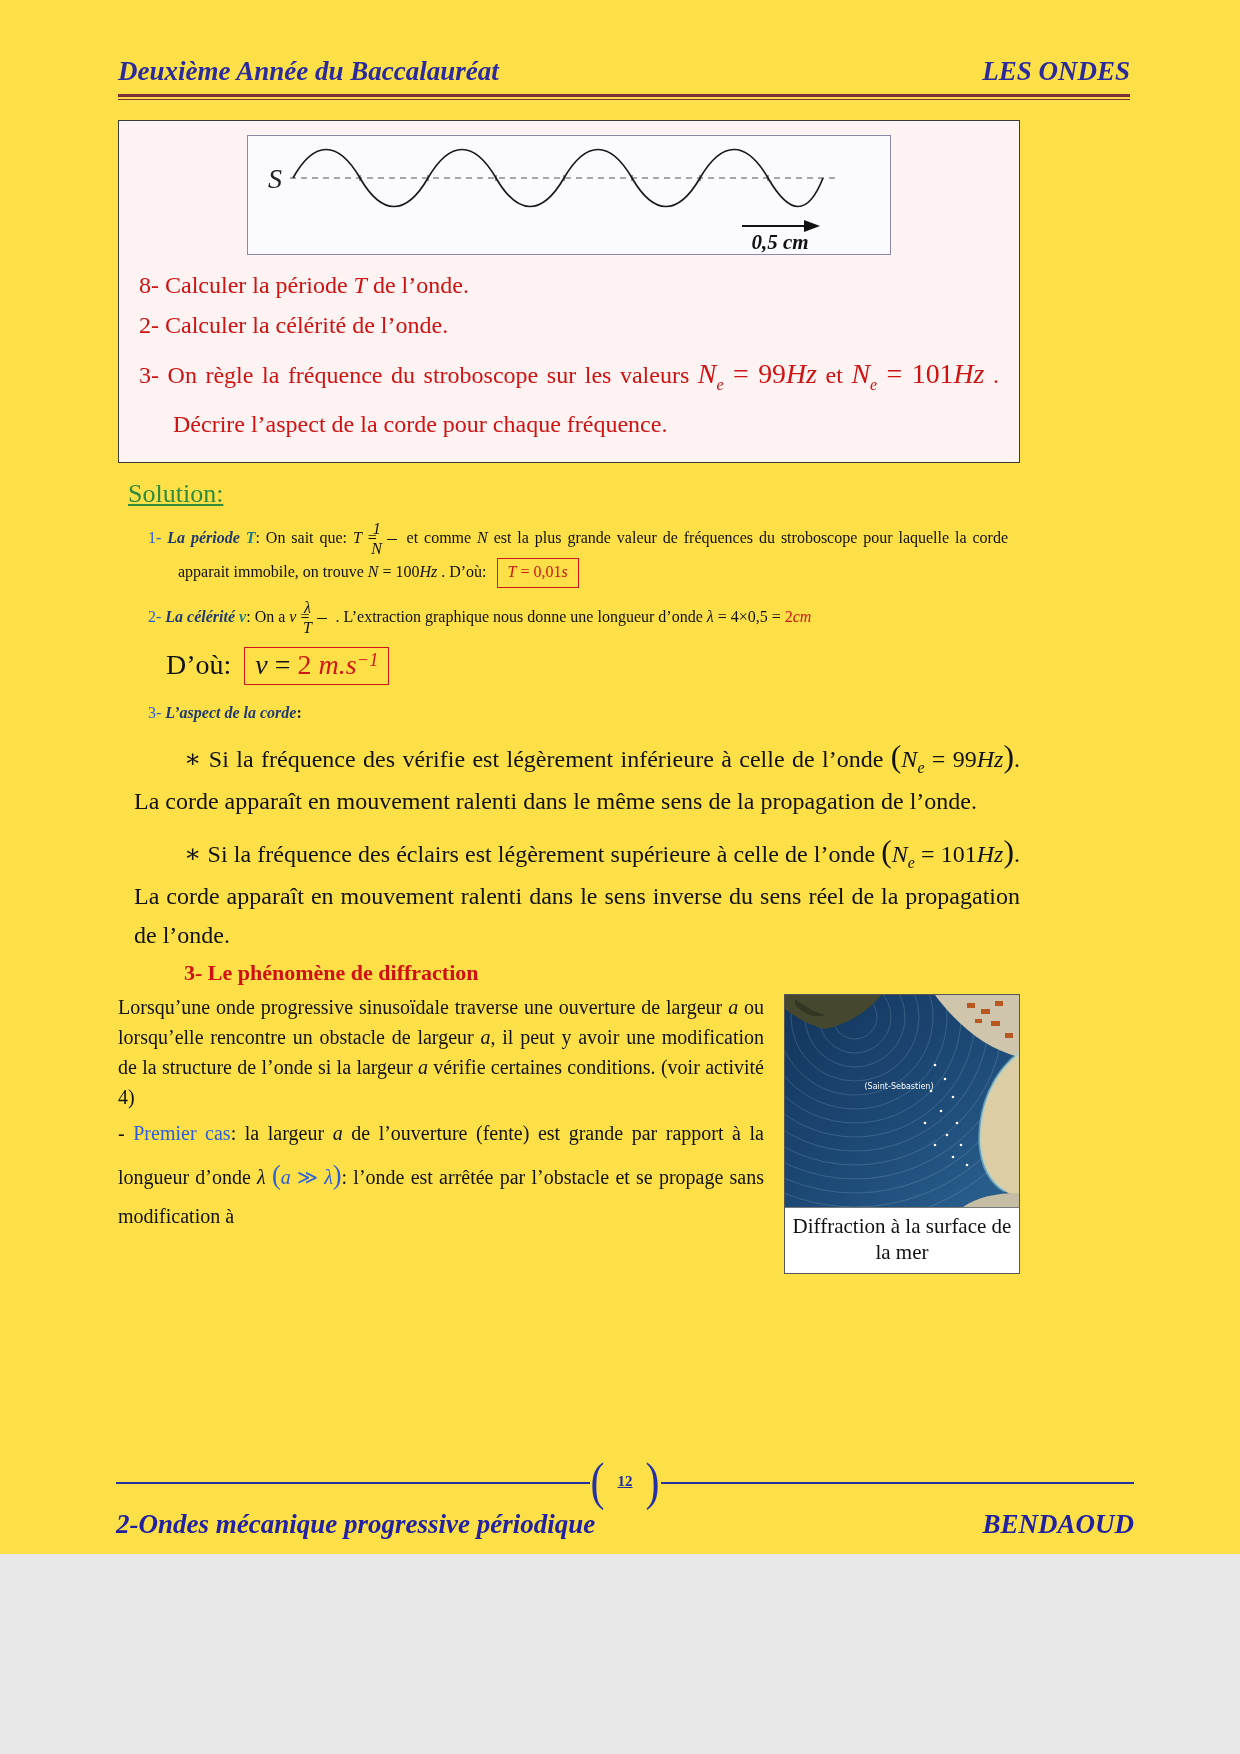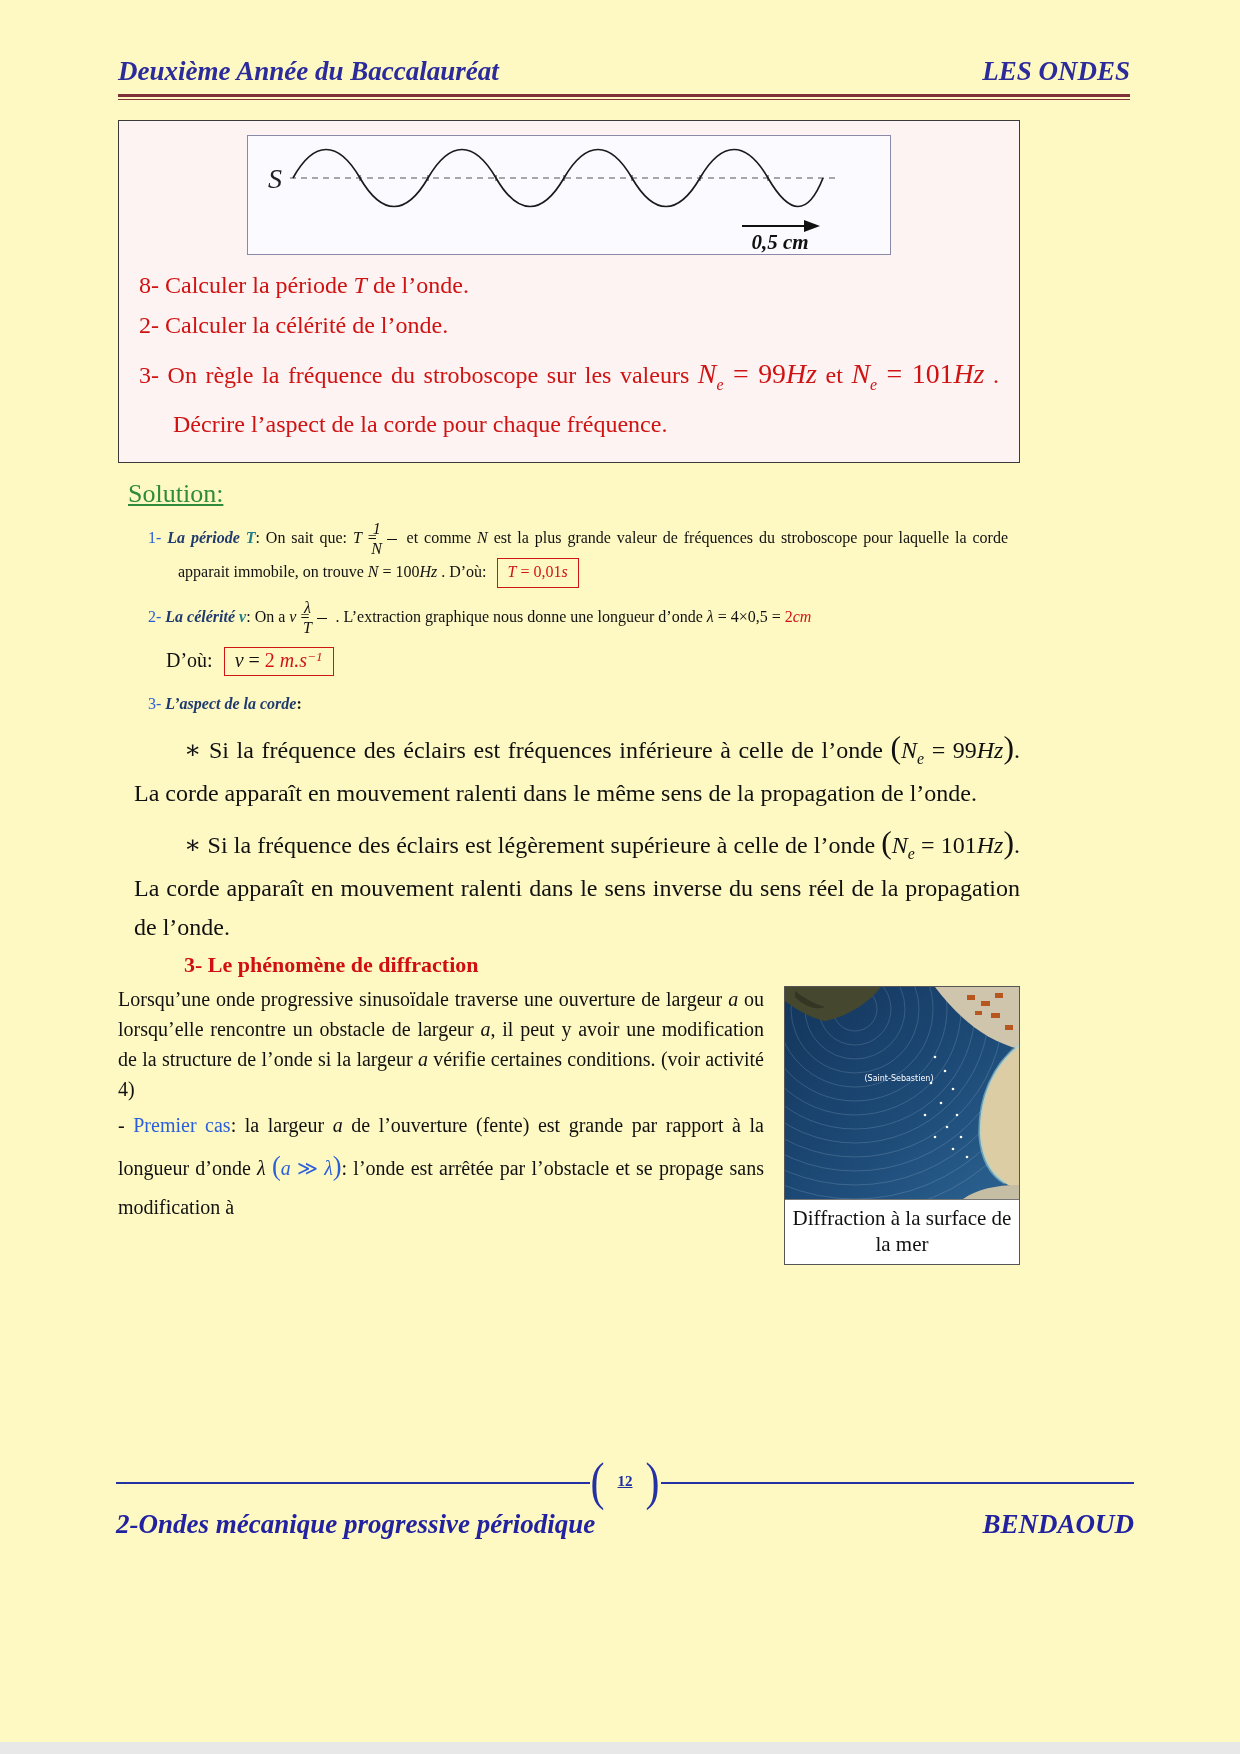--- a/index.html
+++ b/index.html
@@ -1,16 +1,16 @@
 <!DOCTYPE html>
 <html><head>
 <meta charset="utf-8">
 <style>
   html,body{margin:0;padding:0;background:#e8e8e8;}
-  .page{position:relative;width:1240px;height:1742px;background:#fef9c3;margin:0 auto;
+  .page{position:relative;width:1240px;height:1554px;background:#fde047;margin:0 auto;
         font-family:"Liberation Serif","DejaVu Serif",serif;color:#111;overflow:hidden;}
   .inner{padding:56px 110px 0 118px;}
   
   .header{display:flex;justify-content:space-between;align-items:baseline;
           font-style:italic;font-weight:bold;color:#2b2b9b;font-size:27px;}
   .hrule{margin-top:7px;height:2px;border-top:3px solid #7e2f39;border-bottom:1px solid #7e2f39;}
   
   .main{width:902px;}
   
   .exercise-box{margin-top:20px;border:1.3px solid #3a3a3a;background:#fdf3f2;
@@ -38,21 +38,21 @@
         margin:0 4px;font-style:italic;}
   .frac .num{display:block;padding:0 5px 1px;}
   .frac .bar{display:block;border-top:1.6px solid #111;height:0;}
   .frac .den{display:block;padding:1px 5px 0;}
   .ansbox{display:inline-block;border:1.7px solid #d01515;padding:1px 10px 3px;
           margin-left:6px;text-indent:0;}
   
   .sol-head{margin:16px 0 0 10px;color:#2e8b3c;font-size:26px;text-decoration:underline;}
   .sitem{font-size:16px;line-height:1.55;text-align:justify;margin:12px 12px 0;
          padding-left:48px;text-indent:-30px;}
-  .result{font-size:20px;margin:10px 0 16px;padding-left:48px;}
+  .result{font-size:28px;margin:10px 0 16px;padding-left:48px;}
   .bullet{font-size:24px;line-height:1.62;text-align:justify;margin:5px 0 0;
           padding-left:16px;text-indent:50px;}
   
   .diff-head{margin:5px 0 6px 66px;color:#d01010;font-weight:bold;font-size:22px;}
   .diff-body{margin-top:2px;}
   .diff-body::after{content:"";display:block;clear:both;}
   .photo-fig{float:right;width:234px;margin:2px 0 6px 20px;border:1.3px solid #555;background:#fff;}
   .photo-fig svg{display:block;width:100%;height:212px;}
   .caption{border-top:1px solid #777;text-align:center;font-size:21px;line-height:1.25;
            padding:5px 6px 7px;}
@@ -113,21 +113,21 @@
 
       <div class="sol-head">Solution:</div>
 
       <p class="sitem"><span><span class="blue">1- </span><span class="navy">La période </span><span class="teal">T</span><span>: On sait que: </span><span class="mi">T</span><span> = </span><span class="frac"><span class="num">1</span><span class="bar"></span><span class="den">N</span></span><span> et comme </span><span class="mi">N</span><span> est la plus grande valeur de fréquences du stroboscope pour laquelle la corde apparait immobile, on trouve </span><span class="mi">N</span><span> = 100</span><span class="mi">Hz</span><span> . D’où: </span></span><span class="ansbox"><span class="mi red">T</span><span class="red"> = 0,01</span><span class="mi red">s</span></span></p>
 
       <p class="sitem"><span class="blue">2- </span><span class="navy">La célérité </span><span class="teal">v</span><span>: On a </span><span class="mi">v</span><span> = </span><span class="frac"><span class="num">λ</span><span class="bar"></span><span class="den">T</span></span><span> .  L’extraction graphique nous donne une longueur d’onde </span><span class="mi">λ</span><span> = 4×0,5 = </span><span class="red">2</span><span class="redi">cm</span></p>
 
       <p class="result"><span><span>D’où:  </span></span><span class="ansbox"><span class="mi">v</span><span> = </span><span class="red">2 </span><span class="redi">m.s</span><span class="sup redi">−1</span></span></p>
 
       <p class="sitem"><span class="blue">3- </span><span class="navy">L’aspect de la corde</span><span class="b">:</span></p>
-      <p class="bullet"><span class="bull">∗ </span><span>Si la fréquence des éclairs est fréquences inférieure à celle de l’onde </span><span class="bigp">(</span><span class="mi">N</span><span class="sub">e</span><span> = 99</span><span class="mi">Hz</span><span class="bigp">)</span><span>. La corde apparaît en mouvement ralenti dans le même sens de la propagation de l’onde.</span></p>
+      <p class="bullet"><span class="bull">∗ </span><span>Si la fréquence des vérifie est légèrement inférieure à celle de l’onde </span><span class="bigp">(</span><span class="mi">N</span><span class="sub">e</span><span> = 99</span><span class="mi">Hz</span><span class="bigp">)</span><span>. La corde apparaît en mouvement ralenti dans le même sens de la propagation de l’onde.</span></p>
       <p class="bullet"><span class="bull">∗ </span><span>Si la fréquence des éclairs est légèrement supérieure à celle de l’onde </span><span class="bigp">(</span><span class="mi">N</span><span class="sub">e</span><span> = 101</span><span class="mi">Hz</span><span class="bigp">)</span><span>. La corde apparaît en mouvement ralenti dans le sens inverse du sens réel de la propagation de l’onde.</span></p>
 
       <div class="diff-head">3- Le phénomène de diffraction</div>
 
       <div class="diff-body">
         <div class="photo-fig">
           <svg viewBox="0 0 234 212" preserveAspectRatio="none">
             <defs>
               <linearGradient id="seaGrad" x1="0" y1="0" x2="1" y2="1">
                 <stop offset="0" stop-color="#13355b"></stop>

